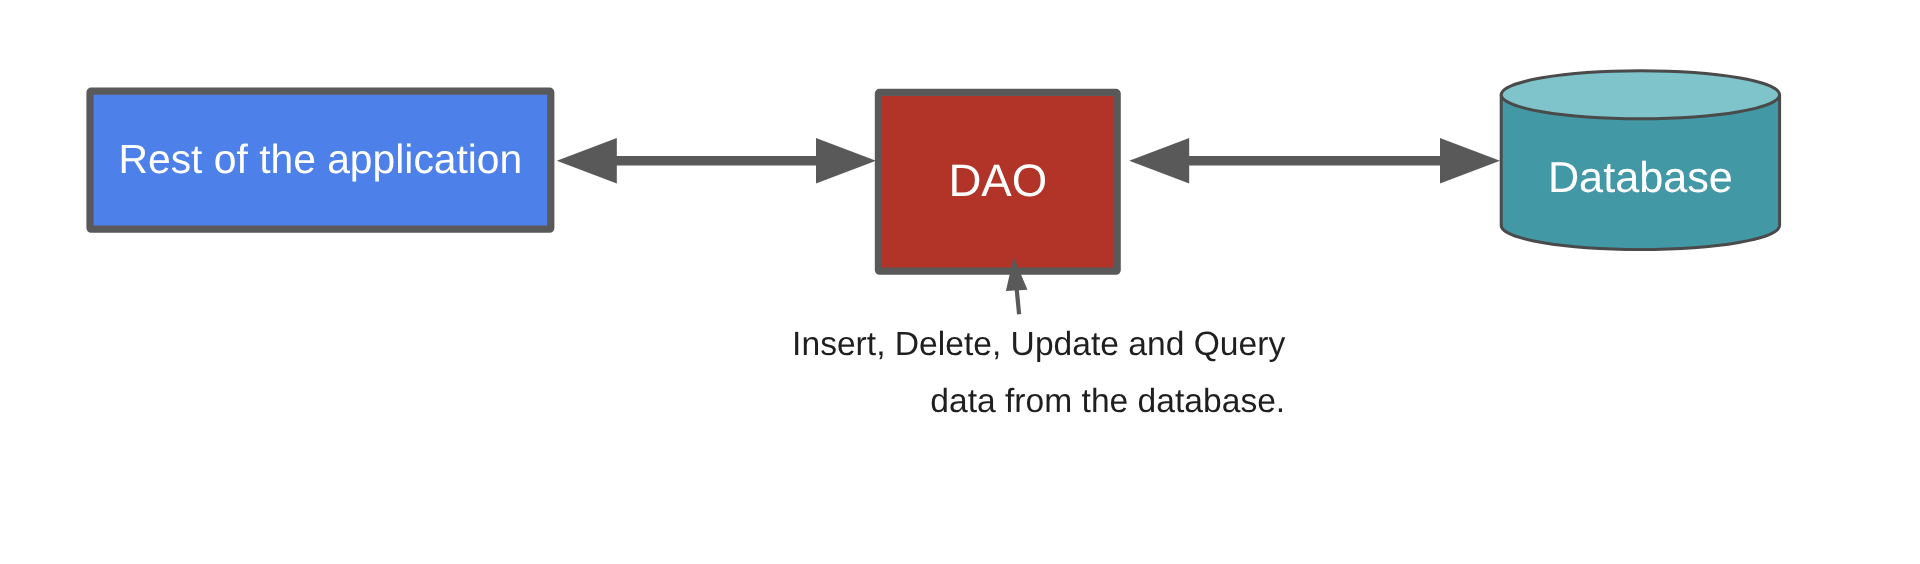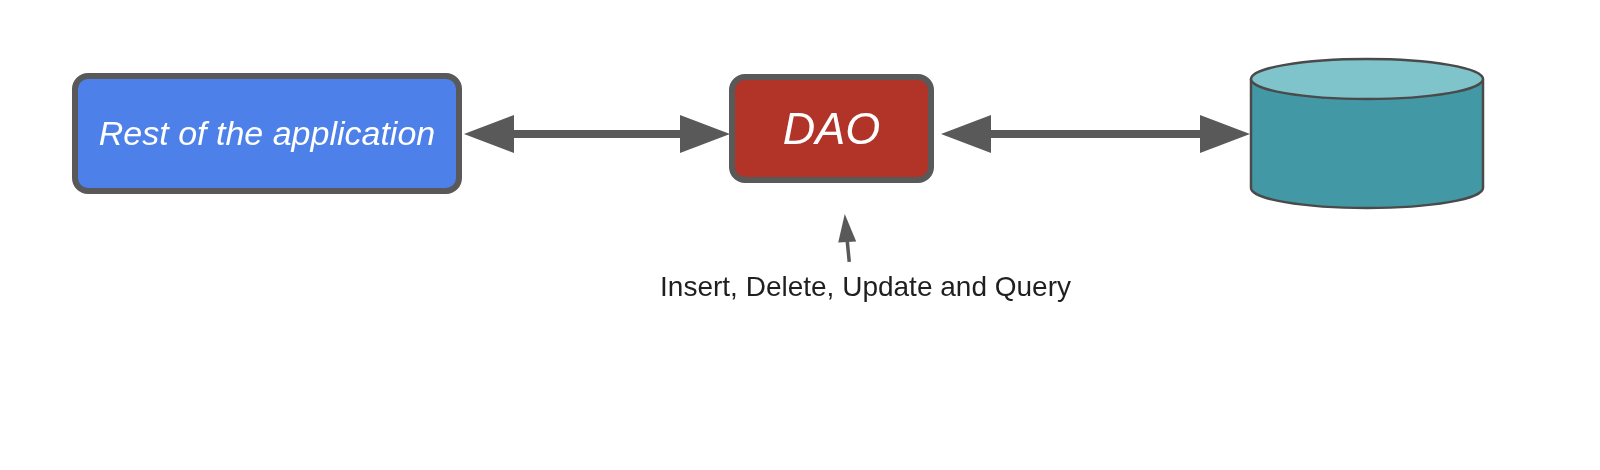--- a/index.html
+++ b/index.html
@@ -13,35 +13,34 @@
     background: #ffffff;
     overflow: hidden;
   }
 
   .node {
     position: absolute;
     display: flex;
     align-items: center;
     justify-content: center;
     border: 6px solid #595959;
-    border-radius: 16px;
+    border-radius: 4px;
     color: #ffffff;
-    font-style: italic;
   }
   .node-app {
     left: 72px; top: 73px;
     width: 390px; height: 121px;
     background: #4d80e8;
     font-size: 34px;
   }
   .node-dao {
     left: 729px; top: 74px;
-    width: 205px; height: 109px;
+    width: 205px; height: 155px;
     background: #b23429;
-    font-size: 45px;
+    font-size: 38px;
   }
 
   .arrow-svg {
     position: absolute;
     display: block;
   }
   .arrow-1 { left: 461px; top: 111px; }
   .arrow-2 { left: 937px; top: 111px; }
 
   .cylinder {
@@ -96,23 +95,25 @@
   <svg class="arrow-svg arrow-2" width="316" height="46" viewBox="0 0 316 46">
     <line x1="48" y1="23" x2="268" y2="23" stroke="#595959" stroke-width="8"></line>
     <polygon points="4,23 54,4 54,42" fill="#595959"></polygon>
     <polygon points="313,23 263,4 263,42" fill="#595959"></polygon>
   </svg>
 
   <svg class="cylinder" width="236" height="155" viewBox="0 0 236 155">
     <path d="M 2 22 L 2 131 A 116 20 0 0 0 234 131 L 234 22" fill="#4398a6" stroke="#4a4a4a" stroke-width="2.5"></path>
     <ellipse cx="118" cy="22" rx="116" ry="20" fill="#7fc3cb" stroke="#4a4a4a" stroke-width="2.5"></ellipse>
   </svg>
+  <div class="cylinder-label">Database</div>
 
   <svg class="annot-arrow" width="28" height="52" viewBox="0 0 28 52">
     <line x1="14" y1="27" x2="15" y2="50" stroke="#595959" stroke-width="3.5"></line>
     <polygon points="13,2 5,30 23,30" fill="#595959"></polygon>
   </svg>
 
   <div class="caption">
     <div>Insert, Delete, Update and Query</div>
+    <div>data from the database.</div>
   </div>
 
 </div>
 
 </body></html>

